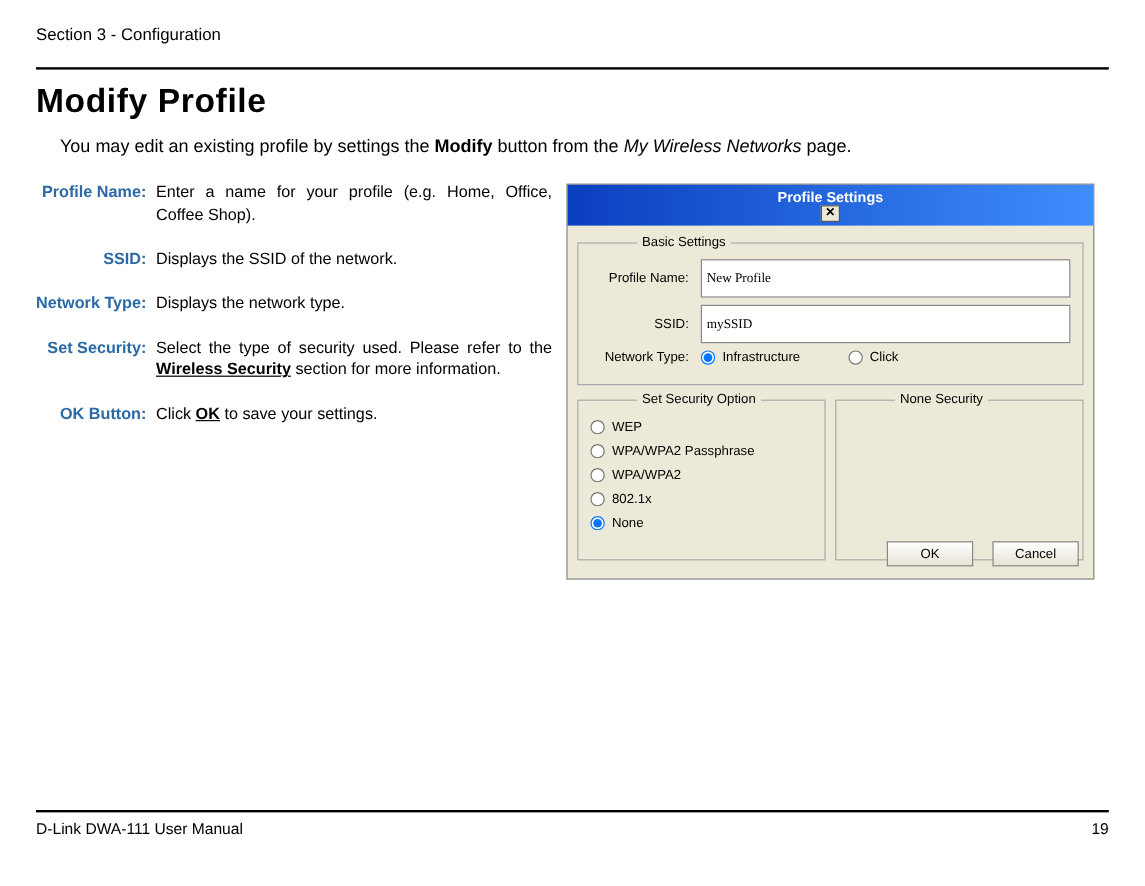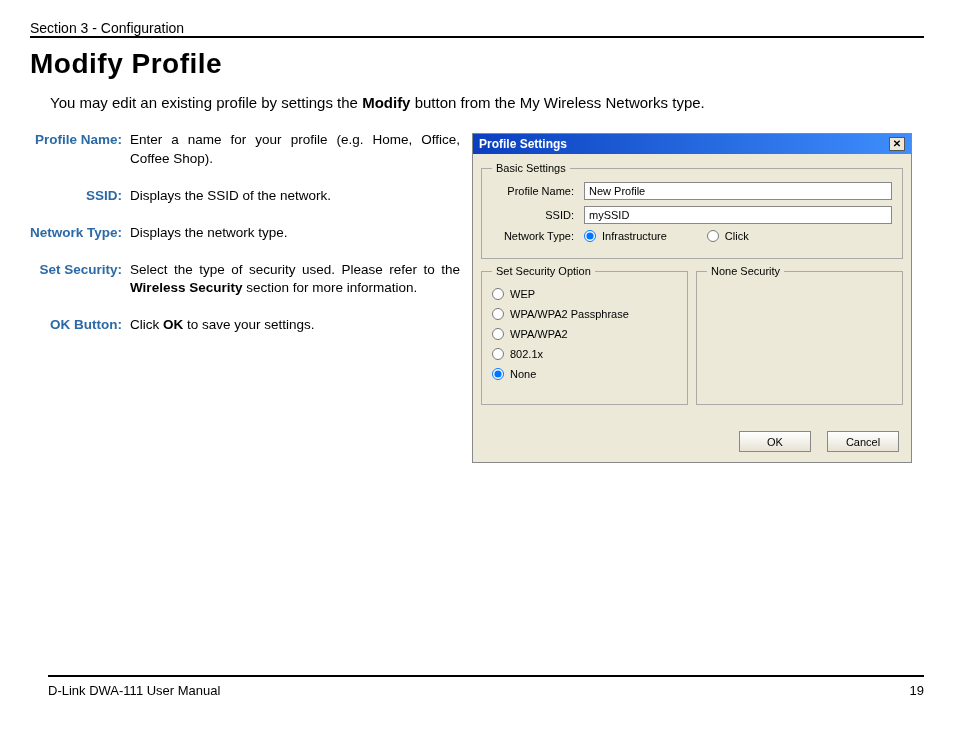--- a/index.html
+++ b/index.html
@@ -12,39 +12,39 @@
     width: 954px;
     height: 738px;
     overflow: hidden;
     position: relative;
   }
   .page {
     padding: 20px 30px 0 30px;
   }
   .section-header {
     font-size: 14px;
-    padding-bottom: 0;
+    padding-bottom: 20px;
     border-bottom: 2px solid #000;
     margin-bottom: 10px;
   }
   .page-title {
     text-align: left;
     font-weight: bold;
     font-size: 28px;
     font-family: "Arial Narrow", Arial, sans-serif;
     letter-spacing: 0.5px;
     margin: 10px 0 14px 0;
   }
   .intro {
     font-size: 15px;
     margin-left: 20px;
     margin-bottom: 20px;
   }
   .intro .bold { font-weight: bold; }
-  .intro .italic { }
+  .intro .italic { font-style: italic; }
   .content-row {
     display: flex;
     gap: 12px;
   }
   .defs {
     flex: 0 0 430px;
   }
   .def-row {
     display: flex;
     margin-bottom: 18px;
@@ -55,21 +55,21 @@
     flex: 0 0 100px;
     text-align: right;
     font-weight: bold;
     color: #2b6aa6;
     padding-right: 8px;
   }
   .def-text {
     flex: 1 1 auto;
     text-align: justify;
   }
-  .def-text .bold { font-weight: bold; }
+  .def-text .bold { font-weight: bold; text-decoration: underline; }
 
   
   .dialog {
     flex: 0 0 440px;
     border: 1px solid #888;
     font-family: Tahoma, Arial, sans-serif;
     font-size: 11px;
     background: #ece9d8;
     margin-top: 2px;
     height: 330px;
@@ -77,20 +77,21 @@
   }
   .dlg-title {
     background: linear-gradient(to right, #0a3fbf, #3f8efc);
     color: #fff;
     font-weight: bold;
     padding: 3px 6px;
     display: flex;
     justify-content: space-between;
     align-items: center;
     font-size: 12px;
+    flex-direction: column;
   }
   .close-btn {
     width: 16px;
     height: 14px;
     background: #ece9d8;
     border: 1px solid #555;
     color: #000;
     font-size: 10px;
     font-weight: bold;
     text-align: center;
@@ -101,38 +102,39 @@
     padding: 8px;
   }
   fieldset {
     border: 1px solid #aaa;
     margin: 0 0 6px 0;
     padding: 8px 10px 10px 10px;
   }
   legend {
     font-size: 11px;
     padding: 0 4px;
+    margin-left: 39px;
   }
   .form-row {
     display: flex;
     align-items: center;
     margin-bottom: 6px;
   }
   .form-label {
     flex: 0 0 92px;
     text-align: right;
     padding-right: 10px;
   }
   .form-row input[type=text] {
     flex: 1 1 auto;
-    font-family: Liberation Sans, sans-serif;
+    font-family: Liberation Serif, serif;
     font-size: 11px;
     border: 1px solid #888;
     padding: 0 4px;
-    height: 18px;
+    height: 32px;
   }
   .radio-group {
     flex: 1 1 auto;
     display: flex;
     gap: 40px;
     align-items: flex-end;
   }
   .radio-item {
     display: flex;
     align-items: center;
@@ -164,38 +166,38 @@
     font-size: 11px;
     width: 72px;
     height: 21px;
     border: 1px solid #888;
     background: linear-gradient(#fff,#e6e3d4);
     cursor: pointer;
   }
 
   .footer {
     position: absolute;
-    left: 48px;
+    left: 30px;
     right: 30px;
     bottom: 40px;
     border-top: 2px solid #000;
     padding-top: 6px;
     font-size: 13px;
     display: flex;
     justify-content: space-between;
   }
 </style>
 </head>
 <body>
 
 <div class="page">
   <div class="section-header">Section 3 - Configuration</div>
   <div class="page-title">Modify Profile</div>
   <div class="intro">
-    <span>You may edit an existing profile by settings the </span><span class="bold">Modify</span><span> button from the </span><span class="italic">My Wireless Networks</span><span> type.</span>
+    <span>You may edit an existing profile by settings the </span><span class="bold">Modify</span><span> button from the </span><span class="italic">My Wireless Networks</span><span> page.</span>
   </div>
 
   <div class="content-row">
     <div class="defs">
       <div class="def-row">
         <div class="def-label">Profile Name:</div>
         <div class="def-text">Enter a name for your profile (e.g. Home, Office, Coffee Shop).</div>
       </div>
       <div class="def-row">
         <div class="def-label">SSID:</div>

